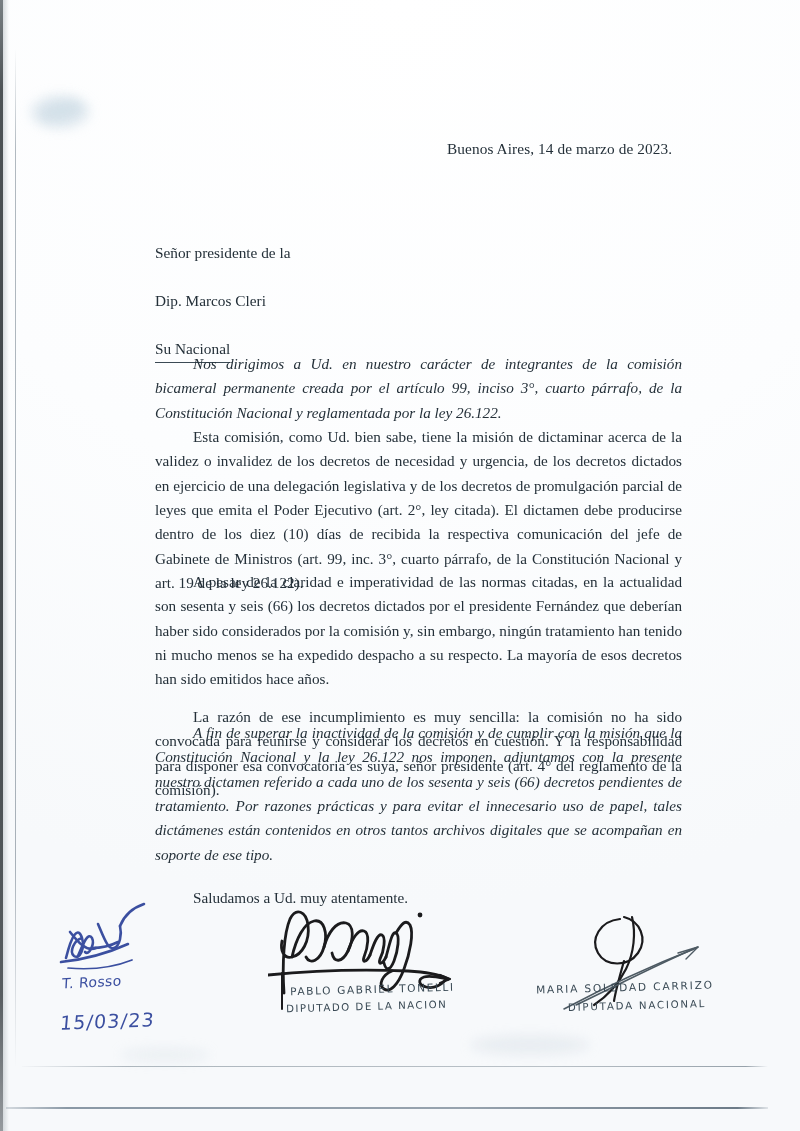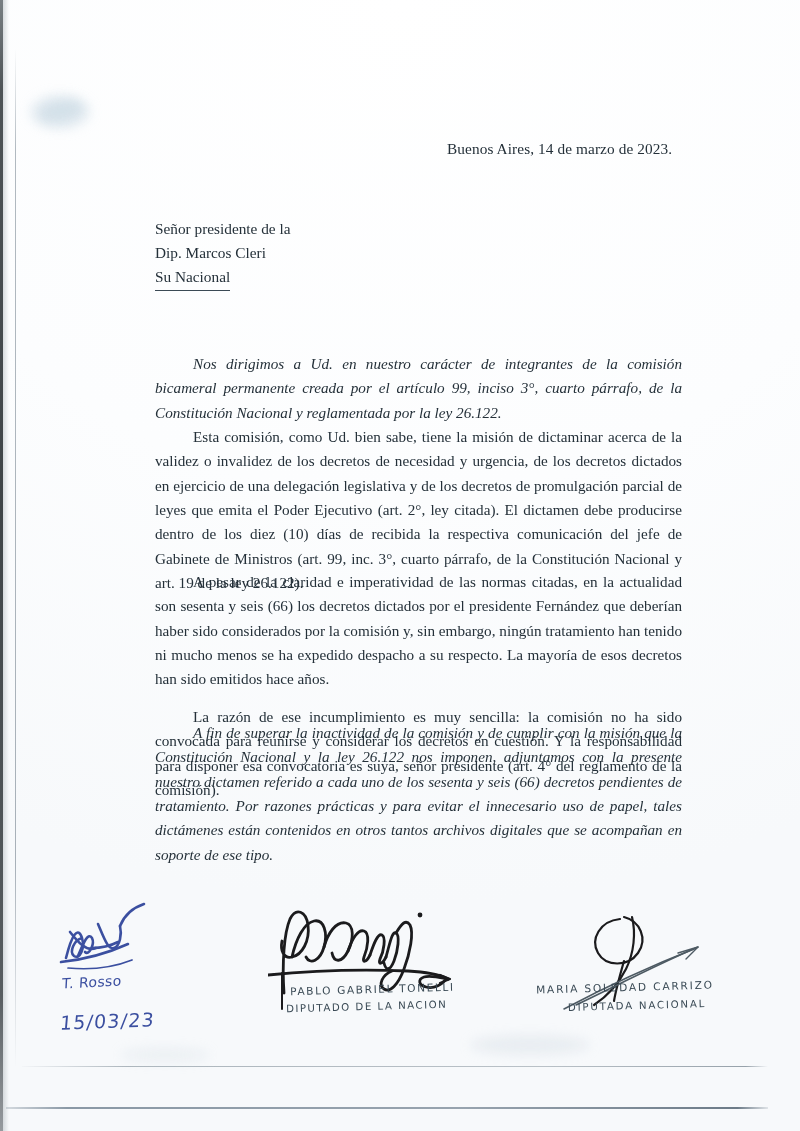--- a/index.html
+++ b/index.html
@@ -63,21 +63,21 @@
   }
   .date-line{
     position:absolute;left:447px;top:140px;
     font-size:15.3px;letter-spacing:.1px;
     color:#243039;white-space:nowrap;
   }
   .addressee{
     position:absolute;left:155px;top:217px;
     font-size:15.3px;line-height:24.2px;color:#243039;
   }
-  .addressee div{white-space:nowrap;}
+  .addressee div{white-space:nowrap;margin-top:24px;}
   .addressee .underlined{
     display:inline-block;
     border-bottom:1px solid #3b4a55;
     padding-bottom:.5px;
   }
 
   .para{
     position:absolute;left:155px;width:527px;
     font-size:15.2px;line-height:24.35px;
     text-align:justify;text-justify:inter-word;
@@ -170,20 +170,21 @@
     <div class="para" id="p1"><span class="ind"></span><span>Nos dirigimos a Ud. en nuestro carácter de integrantes de la comisión bicameral permanente creada por el artículo 99, inciso 3°, cuarto párrafo, de la Constitución Nacional y reglamentada por la ley 26.122.</span></div>
 
     <div class="para" id="p2"><span class="ind"></span><span>Esta comisión, como Ud. bien sabe, tiene la misión de dictaminar acerca de la validez o invalidez de los decretos de necesidad y urgencia, de los decretos dictados en ejercicio de una delegación legislativa y de los decretos de promulgación parcial de leyes que emita el Poder Ejecutivo (art. 2°, ley citada).  El dictamen debe producirse dentro de los diez (10) días de recibida la respectiva comunicación del jefe de Gabinete de Ministros (art. 99, inc. 3°, cuarto párrafo, de la Constitución Nacional y art. 19 de la ley 26.122).</span></div>
 
     <div class="para" id="p3"><span class="ind"></span><span>A pesar de la claridad e imperatividad de las normas citadas, en la actualidad son sesenta y seis (66) los decretos dictados por el presidente Fernández que deberían haber sido considerados por la comisión y, sin embargo, ningún tratamiento han tenido ni mucho menos se ha expedido despacho a su respecto.  La mayoría de esos decretos han sido emitidos hace años.</span></div>
 
     <div class="para" id="p4"><span class="ind"></span><span>La razón de ese incumplimiento es muy sencilla: la comisión no ha sido convocada para reunirse y considerar los decretos en cuestión.  Y la responsabilidad para disponer esa convocatoria es suya, señor presidente (art. 4° del reglamento de la comisión).</span></div>
 
     <div class="para" id="p5"><span class="ind"></span><span>A fin de superar la inactividad de la comisión y de cumplir con la misión que la Constitución Nacional y la ley 26.122 nos imponen, adjuntamos con la presente nuestro dictamen referido a cada uno de los sesenta y seis (66) decretos pendientes de tratamiento.  Por razones prácticas y para evitar el innecesario uso de papel, tales dictámenes están contenidos en otros tantos archivos digitales que se acompañan en soporte de ese tipo.</span></div>
 
+    <div class="para" id="p6"><span class="ind"></span><span>Saludamos a Ud. muy atentamente.</span></div>
 
     <div id="initials-block">
       <svg width="150" height="150" viewBox="0 0 150 150">
         <g class="ink-blue" stroke-width="2.6">
           <path d="M8 60 C14 36, 20 28, 24 40 C27 50, 22 62, 16 58 C11 54, 16 42, 24 40"></path>
           <path d="M12 34 C20 44, 28 54, 38 50"></path>
           <path d="M20 58 C26 44, 30 34, 34 40 C37 46, 31 58, 27 54"></path>
           <path d="M34 50 C44 50, 52 48, 60 44"></path>
           <path d="M40 26 C46 40, 50 52, 56 50 C62 48, 64 36, 62 28"></path>
           <path d="M62 28 C66 18, 74 10, 86 6"></path>

